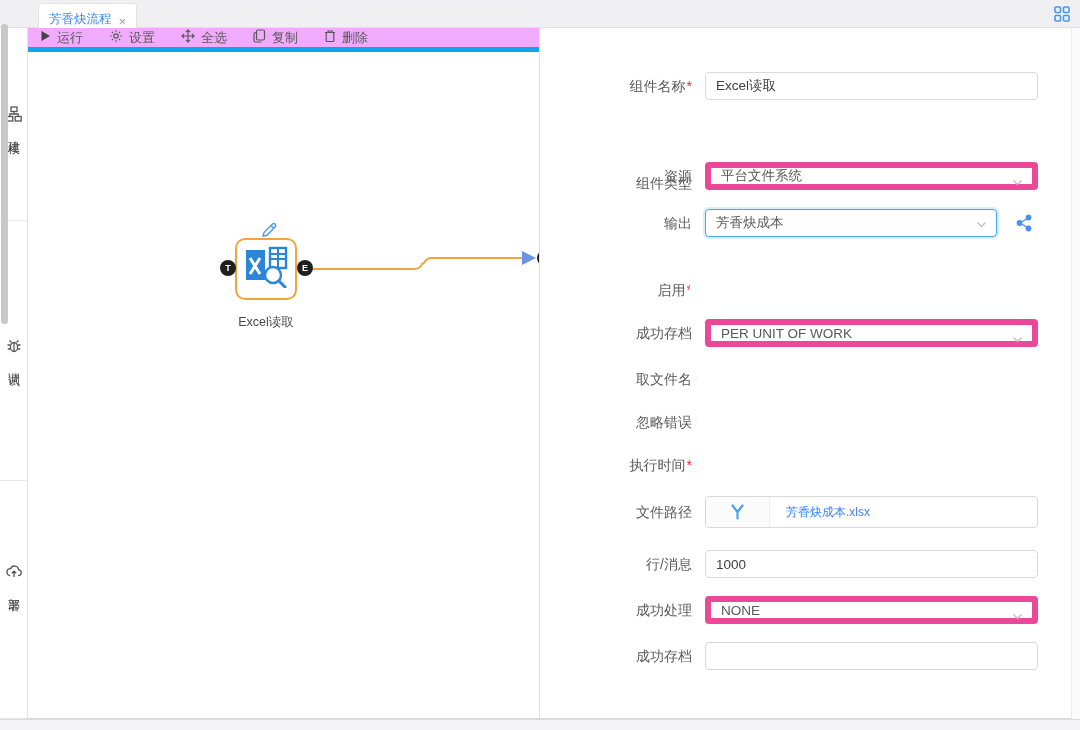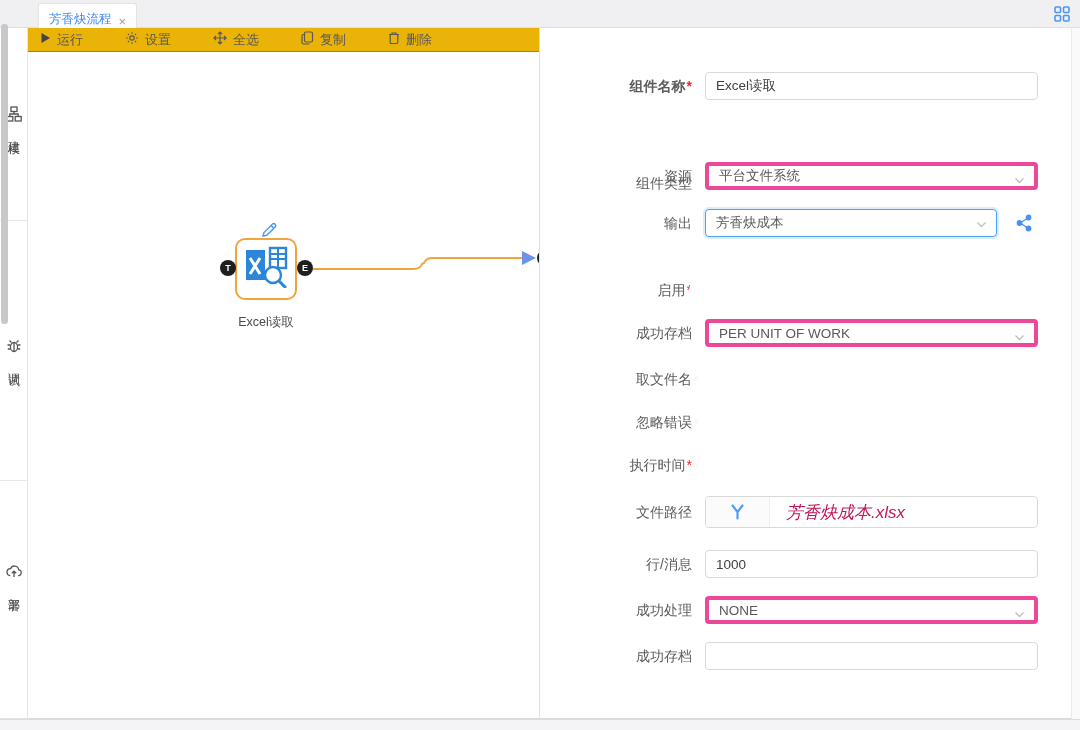--- a/index.html
+++ b/index.html
@@ -15,55 +15,55 @@
   .tb-grid-icon { position:absolute; right:9px; top:5px; width:18px; height:18px; }
 
   
   .sidebar { position:absolute; left:0; top:28px; width:28px; height:691px; background:#fff; border-right:1px solid #e4e4e4; border-bottom:1px solid #e4e4e4; }
   .side-group { position:absolute; left:0; width:27px; display:flex; flex-direction:column; align-items:center; gap:5px; cursor:pointer; }
   .side-label { writing-mode:vertical-rl; text-orientation:upright; font-size:12px; color:#4a4a4a; letter-spacing:2px; }
   .side-div { position:absolute; left:0; width:27px; height:1px; background:#e8e8e8; }
 
   
   .canvas-wrap { position:absolute; left:28px; top:28px; width:511px; height:691px; background:#fff; border-bottom:1px solid #d9d9d9; }
-  .canvas-toolbar { position:absolute; left:0; top:0; width:511px; height:24px; background:#eab308; border-bottom:1px solid #0ea5e9; display:flex; align-items:center; padding-left:12px; gap:42px; }
+  .canvas-toolbar { position:absolute; left:0; top:0; width:511px; height:24px; background:#f0abfc; border-bottom:5px solid #0ea5e9; display:flex; align-items:center; padding-left:12px; gap:26px; }
   .tool-item { display:flex; align-items:center; gap:6px; font-size:13px; color:#595959; cursor:pointer; }
   .canvas { position:absolute; left:0; top:24px; width:511px; height:666px; background:#fff; overflow:hidden; }
   .wire-svg { position:absolute; left:0; top:0; width:511px; height:666px; }
   .node-box { position:absolute; left:207px; top:186px; width:62px; height:62px; border:2px solid #f1a43e; border-radius:10px; background:#fff; display:flex; align-items:center; justify-content:center; cursor:pointer; }
   .node-pencil { position:absolute; left:231px; top:168px; width:20px; height:20px; }
   .port { position:absolute; width:16px; height:16px; border-radius:50%; background:#1f1f1f; color:#fff; font-size:9px; font-weight:bold; display:flex; align-items:center; justify-content:center; }
   .port-t { left:192px; top:208px; }
   .port-e { left:269px; top:208px; }
   .node-label { position:absolute; left:188px; top:262px; width:100px; text-align:center; font-size:12.5px; color:#4a4a4a; }
 
   
   .panel { position:absolute; left:539px; top:28px; width:532px; height:691px; background:#fff; border-left:1px solid #e0e0e0; border-bottom:1px solid #d9d9d9; }
   .panel-header { position:absolute; left:0; top:0; width:532px; height:24px; background:#f7f7f8; border-bottom:1px solid #e8e8e8; display:flex; align-items:center; padding:0 10px 0 6px; justify-content:space-between; }
   .panel-title { font-size:13px; color:#3c3c3c; }
   .panel-body { position:absolute; left:0; top:24px; width:532px; height:667px; }
   .frow { position:absolute; left:0; width:532px; }
   .flabel { position:absolute; left:0; top:0; width:152px; text-align:right; font-size:14px; color:#5c5c5c; }
   .req { color:#f5222d; margin-left:1px; }
   .fctrl { position:absolute; left:165px; top:0; }
   .txtinput { width:333px; height:28px; border:1px solid #d9d9d9; border-radius:4px; padding:0 10px; font-size:13.5px; color:#404040; background:#fff; font-family:inherit; outline:none; }
-  .selectbox { position:relative; width:333px; height:28px; border:4px solid #ec4899; border-radius:4px; background:#fff; display:flex; align-items:center; padding:0 26px 0 10px; font-size:13.5px; color:#595959; cursor:pointer; }
+  .selectbox { position:relative; width:333px; height:28px; border:6px solid #ec4899; border-radius:4px; background:#fff; display:flex; align-items:center; padding:0 26px 0 10px; font-size:13.5px; color:#595959; cursor:pointer; }
   .selectbox.focused { width:292px; border:1px solid #4aa3f5; box-shadow:0 0 0 2px rgba(64,150,245,0.18); }
   .chev { position:absolute; right:9px; top:8px; }
   .statictext { font-size:13.5px; color:#444; line-height:28px; }
   .toggle { position:relative; width:36px; height:18px; border-radius:9px; cursor:pointer; }
   .toggle.on { background:#2196f3; }
   .toggle.off { background:#dcdcdc; }
   .knob { position:absolute; top:2px; width:14px; height:14px; border-radius:50%; background:#fff; }
   .toggle.on .knob { right:2px; } .toggle.off .knob { left:2px; }
   .tmark { position:absolute; top:0; font-size:10px; line-height:18px; color:#fff; font-weight:bold; }
   .toggle.on .tmark { left:5px; } .toggle.off .tmark { right:6px; color:#f6f6f6; }
   .pathgroup { display:flex; width:333px; height:32px; border:1px solid #d9d9d9; border-radius:4px; overflow:hidden; background:#fff; }
   .path-addon { width:64px; background:#fbfbfb; border-right:1px solid #efefef; display:flex; align-items:center; justify-content:center; cursor:pointer; }
-  .path-value { flex:1; display:flex; align-items:center; padding-left:16px; font-size:17px; color:#be185d; cursor:pointer;font-style:italic; }
+  .path-value { flex:1; display:flex; align-items:center; padding-left:16px; font-size:12px; color:#3b82f6; cursor:pointer; }
   .share-btn { position:absolute; left:475px; top:5px; width:18px; height:18px; cursor:pointer; }
 
   
   .vscroll { position:absolute; left:1071px; top:28px; width:9px; height:691px; background:#fafafa; border-left:1px solid #ececec; }
   .vthumb { position:absolute; left:1px; top:24px; width:7px; height:300px; background:#c8c8c8; border-radius:3px; }
   .bottom-strip { position:absolute; left:0; top:719px; width:1080px; height:11px; background:#f4f4f6; border-top:1px solid #dcdcdc; }
 </style>
 </head>
 <body>
 
@@ -203,21 +203,21 @@
       <span class="port port-e">E</span>
       <div class="node-label">Excel读取</div>
     </div>
   </div>
 
   <div class="panel">
 
     <div class="panel-body">
 
       <div class="frow" style="top:20px;">
-        <span class="flabel" style="line-height:28px;font-weight:bold;"><span>组件名称</span><span class="req">*</span></span>
+        <span class="flabel" style="line-height:28px;"><span>组件名称</span><span class="req">*</span></span>
         <span class="fctrl"><input class="txtinput" value="Excel读取" style=""></span>
       </div>
 
       <div class="frow" style="top:117px;">
         <span class="flabel" style="line-height:28px;">组件类型</span>
         <span class="fctrl statictext">Excel File Reader</span>
       </div>
 
       <div class="frow" style="top:110px;"></div>
       <div class="frow" style="top:110px;">

